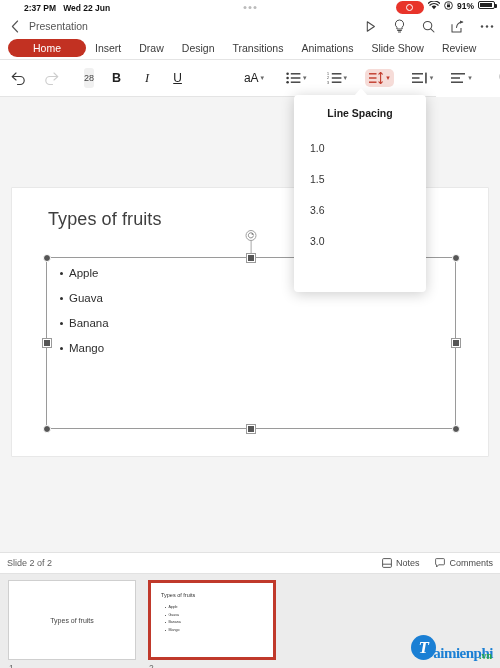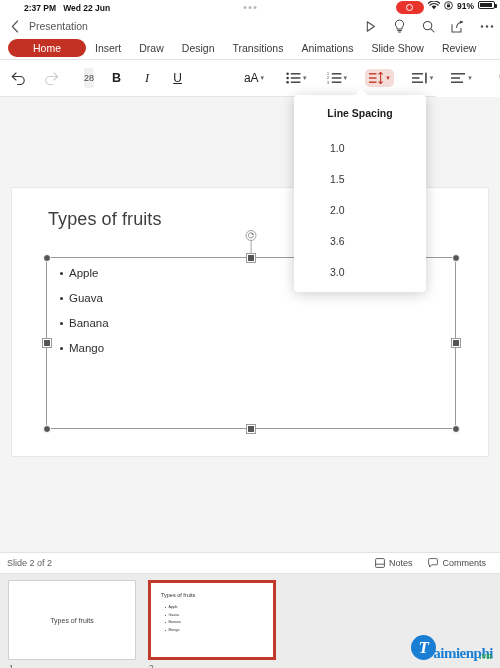--- a/index.html
+++ b/index.html
@@ -153,33 +153,33 @@
   .pop-arrow {
     position: absolute; left: 60px; top: -7px; width: 14px; height: 8px;
     background: #fff; clip-path: polygon(50% 0, 100% 100%, 0 100%);
   }
   .pop-title {
     text-align: center; font-size: 10.5px; font-weight: bold; color: #1c1c1c;
     padding-top: 12px;
   }
   .pop-item {
     font-size: 10.5px; color: #333; padding: 0 10px 0 16px;
-    height: 31px; display: flex; align-items: center; margin-left: 20px;
+    height: 31px; display: flex; align-items: center;
   }
   .pop-list { margin-top: 13px; }
 
   
   .statusrow {
     position: absolute; top: 552px; left: 0; width: 500px; height: 22px;
     display: flex; align-items: center; background: #fff;
     border-top: 0.6px solid #e2e2e2; border-bottom: 0.6px solid #e2e2e2;
   }
   .slide-count { margin-left: 7px; font-size: 9px; color: #5d5d5d; }
   .status-right {
-    position: absolute; right: 14px; display: flex; align-items: center; gap: 16px;
+    position: absolute; right: 7px; display: flex; align-items: center; gap: 16px;
   }
   .status-btn {
     display: flex; align-items: center; gap: 4px; font-size: 9px; color: #4a4a4a;
   }
 
   
   .thumbstrip {
     position: absolute; top: 574px; left: 0; width: 500px; height: 94px;
     background: #ececec;
   }
@@ -468,21 +468,20 @@
       </div>
     </div>
   </div>
 
   <div class="popover">
     <div class="pop-arrow"></div>
     <div class="pop-title">Line Spacing</div>
     <div class="pop-list">
       <div class="pop-item">1.0</div>
       <div class="pop-item">1.5</div>
-      <div class="pop-item">2.0</div>
       <div class="pop-item">3.6</div>
       <div class="pop-item">3.0</div>
     </div>
   </div>
 
   <div class="statusrow">
     <span class="slide-count">Slide 2 of 2</span>
     <div class="status-right">
       <div class="status-btn">
         <span>

